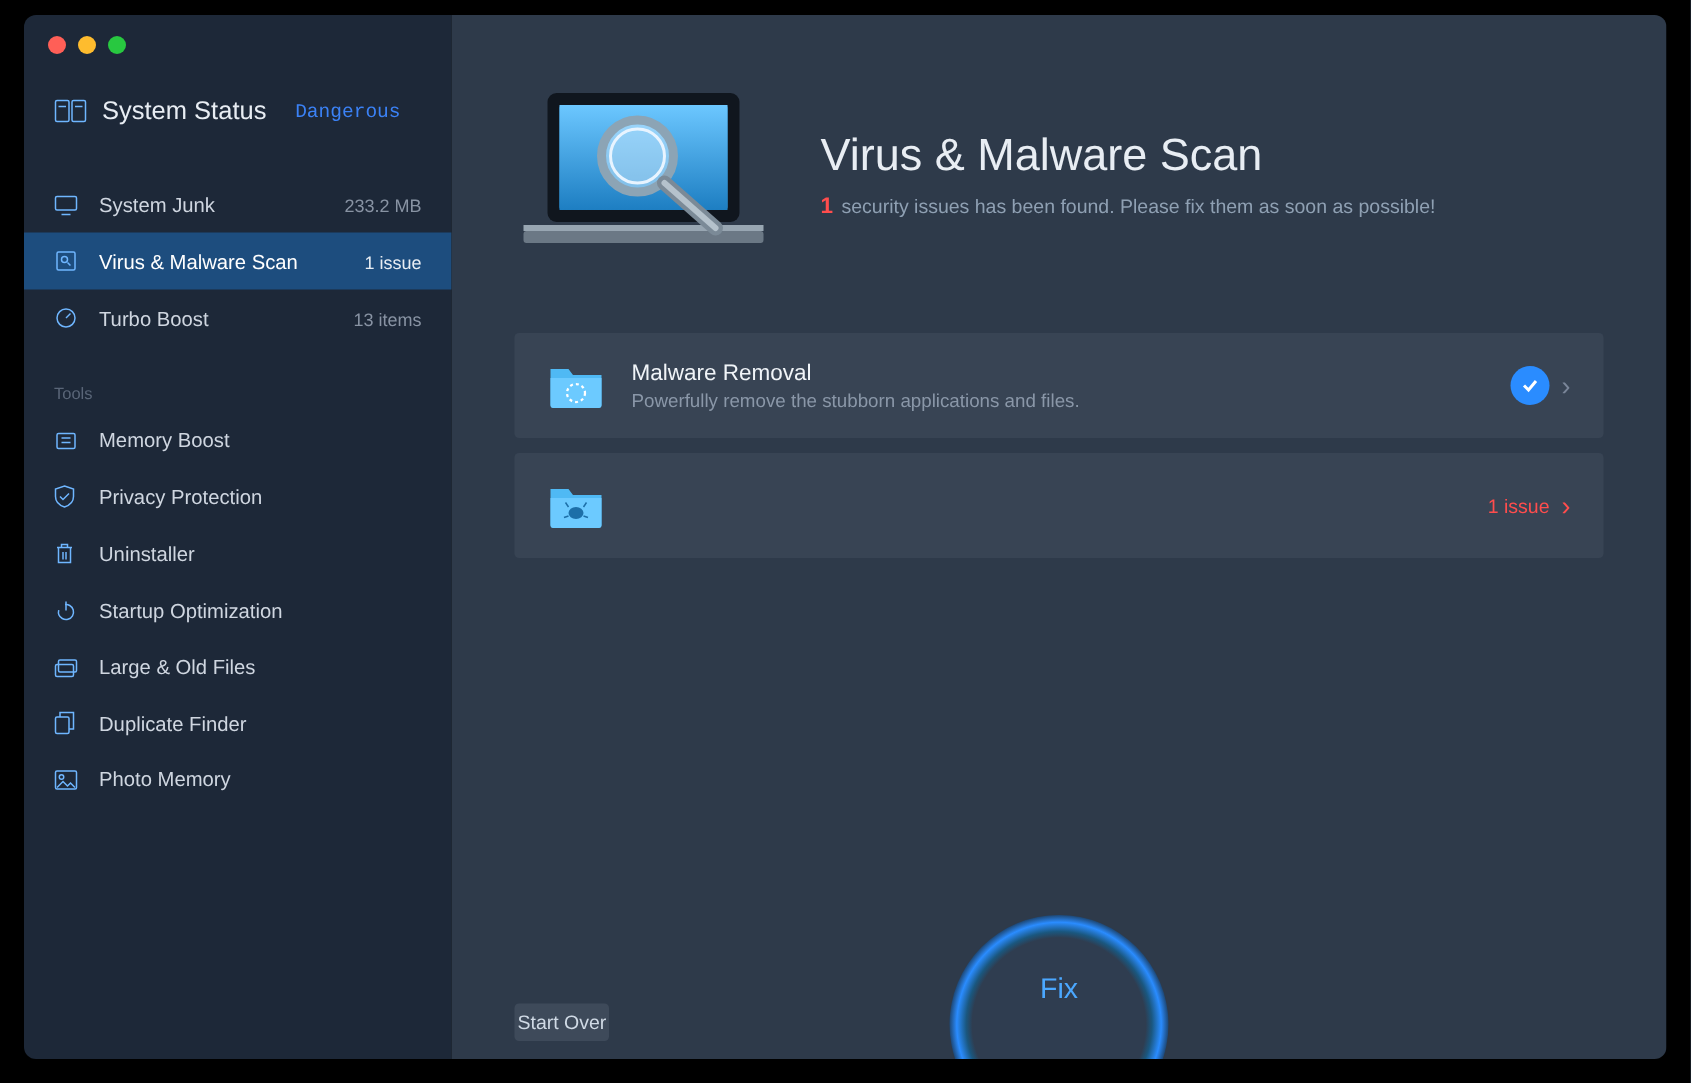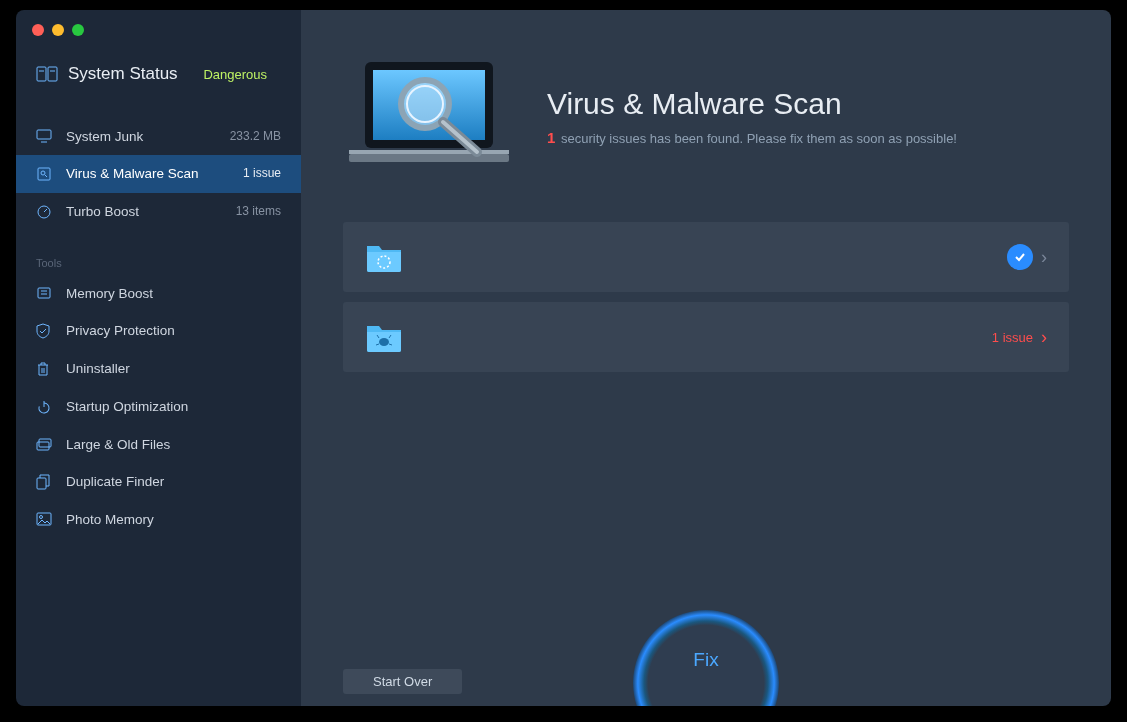--- a/index.html
+++ b/index.html
@@ -4,22 +4,22 @@
 <style>
 * { margin: 0; padding: 0; box-sizing: border-box; font-family: -apple-system, "Helvetica Neue", Arial, sans-serif; }
 body { background: #000; width: 1127px; height: 722px; padding: 10px 16px 16px 16px; }
 .window { width: 100%; height: 100%; display: flex; border-radius: 8px; overflow: hidden; box-shadow: 0 20px 60px rgba(0,0,0,.6); }
 .sidebar { width: 285px; background: #1d2838; color: #aeb7c4; display: flex; flex-direction: column; }
 .traffic { display: flex; gap: 8px; padding: 14px 16px 0 16px; }
 .dot { width: 12px; height: 12px; border-radius: 50%; }
 .dot.red { background: #ff5f57; } .dot.yellow { background: #febc2e; } .dot.green { background: #28c840; }
 .status-row { display: flex; align-items: center; padding: 28px 34px 22px 20px; font-size: 17px; color: #e8edf3; }
 .status-row .icon { margin-right: 10px; color: #6fb6ff; }
-.status-badge { margin-left: auto; font-size: 13px; color: #bef264; }
-.nav-item { display: flex; align-items: flex-start; padding: 11px 20px; font-size: 13.5px; color: #cfd6e0; cursor: pointer; }
+.status-badge { margin-left: auto; font-size: 13px; color: #3b82f6; font-family: Liberation Mono, monospace; }
+.nav-item { display: flex; align-items: flex-end; padding: 11px 20px; font-size: 13.5px; color: #cfd6e0; cursor: pointer; }
 .nav-item.active { background: #1d4d7e; color: #fff; }
 .nav-item .icon { width: 18px; margin-right: 12px; color: #6fb6ff; display: inline-flex; }
 .nav-item .meta { margin-left: auto; font-size: 12px; color: #8893a3; }
 .nav-item.active .meta { color: #e8edf3; }
 .section-label { padding: 26px 20px 6px 20px; font-size: 11px; color: #5a6678; }
 .gap { height: 12px; }
 .main { flex: 1; background: #2e3a4a; color: #e8edf3; position: relative; display: flex; flex-direction: column; }
 .hero { display: flex; align-items: center; padding: 46px 42px 10px 42px; gap: 32px; }
 .laptop-art { width: 172px; flex-shrink: 0; }
 .hero-title { font-size: 30px; font-weight: 300; margin-bottom: 8px; }
@@ -31,21 +31,21 @@
 .card .ct { font-size: 15px; color: #f0f4f8; margin-bottom: 3px; }
 .card .cd { font-size: 12.5px; color: #8a97a8; }
 .card .tail { margin-left: auto; display: flex; align-items: center; gap: 8px; }
 .check { width: 26px; height: 26px; border-radius: 50%; background: #2a8cff; display: flex; align-items: center; justify-content: center; }
 .chev { color: #7a8699; font-size: 18px; }
 .issue-txt { color: #ff4d4d; font-size: 13px; }
 .chev.red { color: #ff4d4d; }
 .footer { margin-top: auto; position: relative; height: 140px; }
 .fix-btn { position: absolute; left: 50%; transform: translateX(-50%); bottom: -50px; width: 146px; height: 146px; border-radius: 50%; background: radial-gradient(circle, #2f3d50 0%, #2f3d50 56%, #1a577f 60%, #2a8cff 66%, #1a3550 72%, #2f3d50 76%); display: flex; align-items: center; justify-content: center; cursor: pointer; }
 .fix-btn span { color: #4ba8ff; font-size: 19px; margin-top: -46px; }
-.start-over { position: absolute; left: 42px; bottom: 12px; background: #3e4a5a; border: none; color: #d0dae5; font-size: 13px; padding: 5px 30px; border-radius: 3px; cursor: pointer; }
+.start-over { position: absolute; left: 42px; bottom: 12px; background: #3e4a5a; border: none; color: #d0dae5; font-size: 13px; padding: 5px 2px; border-radius: 3px; cursor: pointer; }
 svg { display: block; }
 </style>
 </head>
 <body>
 
 <div class="window">
 
   <div class="sidebar">
     <div class="traffic">
       <div class="dot red"></div>
@@ -206,20 +206,24 @@
 
     <div class="cards" id="cards">
         <div class="card">
           <div class="ficon">
             <svg viewBox="0 0 38 34">
               <path d="M2 6h12l3 4h19v20a2 2 0 0 1-2 2H4a2 2 0 0 1-2-2z" fill="#4fb9f4"></path>
               <path d="M2 12h34v18a2 2 0 0 1-2 2H4a2 2 0 0 1-2-2z" fill="#6ccaff"></path>
               <circle cx="19" cy="22" r="6" fill="none" stroke="#fff" stroke-width="1.5" stroke-dasharray="2 2"></circle>
             </svg>
           </div>
+          <div>
+            <div class="ct">Malware Removal</div>
+            <div class="cd">Powerfully remove the stubborn applications and files.</div>
+          </div>
           <div class="tail">
             <div class="check">
               <svg width="14" height="14" viewBox="0 0 14 14">
                 <path d="M3 7l3 3 5-6" fill="none" stroke="#fff" stroke-width="2"></path>
               </svg>
             </div>
             <span class="chev">›</span>
           </div>
         </div>
         <div class="card">

